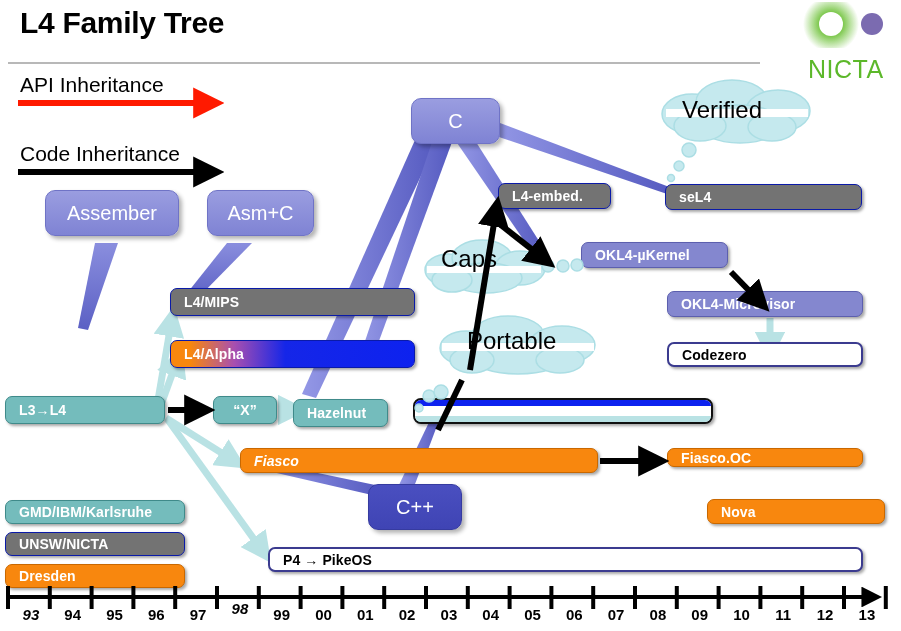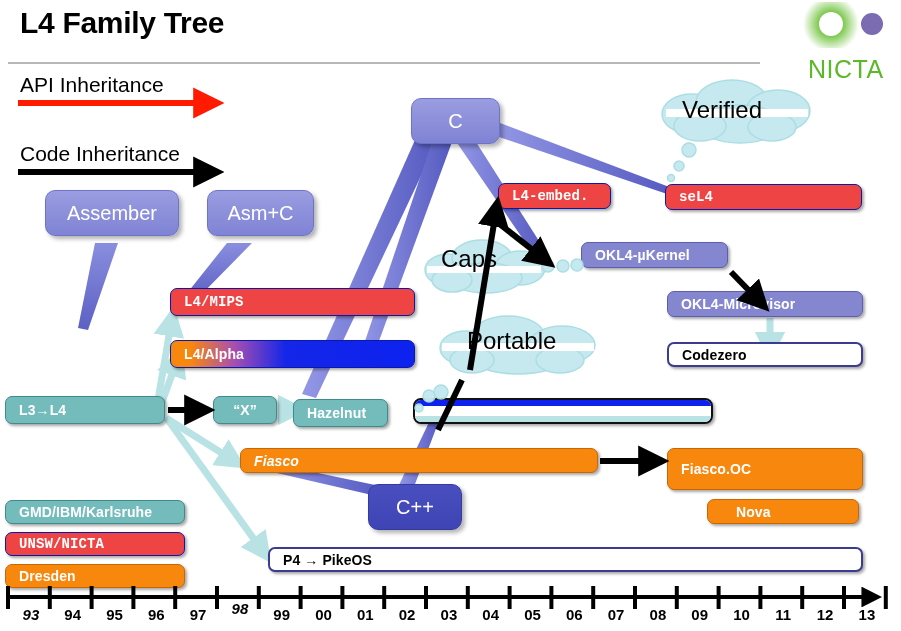--- a/index.html
+++ b/index.html
@@ -13,21 +13,21 @@
   #rule{position:absolute;left:8px;top:62px;width:752px;height:2px;background:#b8b8b8;}
 
   
   .legtext{position:absolute;font-size:21px;color:#000;white-space:nowrap;}
 
   
   .bar{position:absolute;border-radius:7px;display:flex;align-items:center;
        box-shadow:2px 2px 3px rgba(0,0,0,0.35);box-sizing:border-box;}
   .bar span{font-size:14px;font-weight:bold;color:#fff;padding-left:13px;letter-spacing:0.1px;white-space:nowrap;}
   .bar.teal{background:#74bcbc;border:1px solid #3f8a8a;}
-  .bar.blue{background:#ef4444;border:1px solid #0a1aa8;font-family:Liberation Mono, monospace;}
+  .bar.blue{background:#737373;border:1px solid #0a1aa8;}
   .bar.orange{background:#f8870e;border:1px solid #c96800;}
   .bar.purple{background:#8487cf;border:1px solid #5c5fae;}
   .bar.white{background:#ffffff;border:2px solid #3b3b8f;}
   .bar.white span{color:#000;}
   .bar.alpha{background:linear-gradient(90deg,#f8870e 0%,#f8870e 8%,#a84fb0 26%,#1526e8 47%,#0d22ef 100%);border:1px solid #0a1aa8;}
   .bar.pistachio{background:#ffffff;border:2px solid #111;border-radius:8px;overflow:hidden;}
   .pist-top{position:absolute;left:0;right:0;top:0;height:6px;background:#0d22ef;}
   .pist-bot{position:absolute;left:0;right:0;bottom:0;height:6px;background:#b9e2e4;}
 
   
@@ -153,25 +153,25 @@
       </div>
 
     <div class="bar white" style="left:667px;top:342px;width:196px;height:25px;">
       <span>Codezero</span>
       </div>
 
     <div class="bar orange" style="left:240px;top:448px;width:358px;height:25px;font-style:italic;">
       <span>Fiasco</span>
       </div>
 
-    <div class="bar orange" style="left:667px;top:448px;width:196px;height:42px;">
+    <div class="bar orange" style="left:667px;top:448px;width:196px;height:19px;">
       <span>Fiasco.OC</span>
       </div>
 
-    <div class="bar orange" style="left:707px;top:499px;width:152px;height:25px;padding-left:15px;">
+    <div class="bar orange" style="left:707px;top:499px;width:178px;height:25px;">
       <span>Nova</span>
       </div>
 
     <div class="bar white" style="left:268px;top:547px;width:595px;height:25px;">
       <span>P4 → PikeOS</span>
       </div>
 
     <div class="bar teal" style="left:5px;top:500px;width:180px;height:24px;">
       <span>GMD/IBM/Karlsruhe</span>
       </div>

